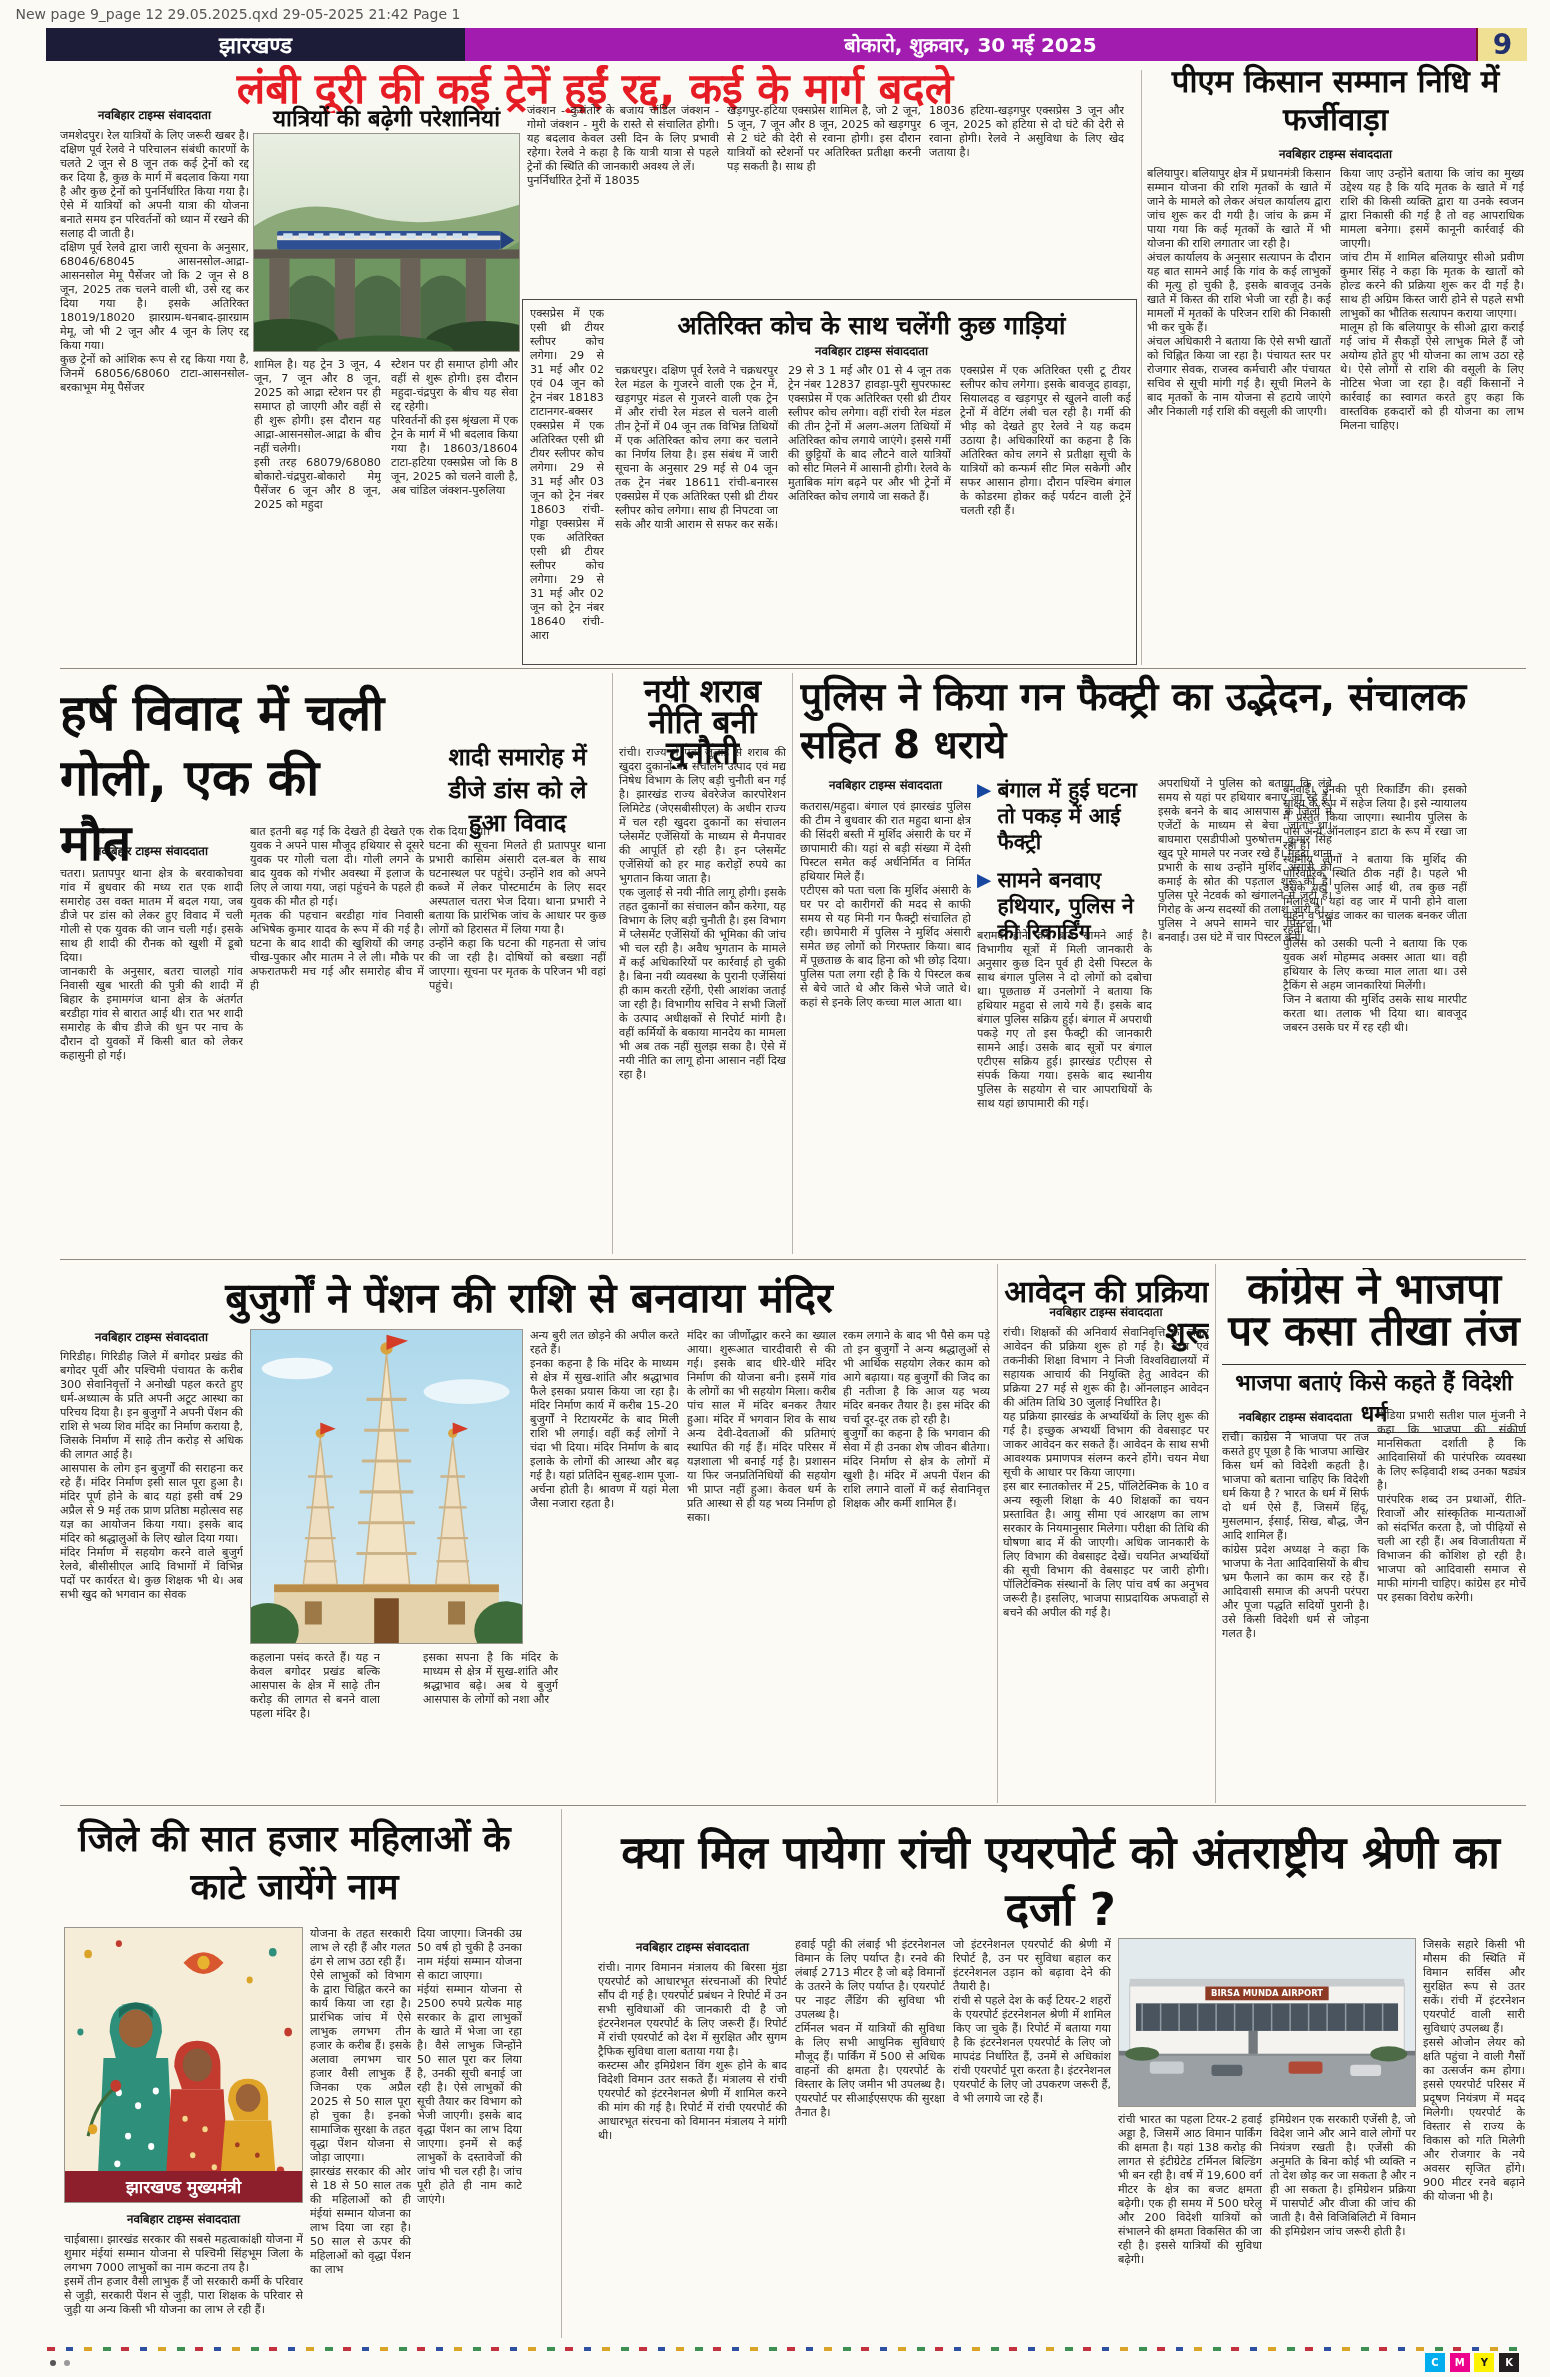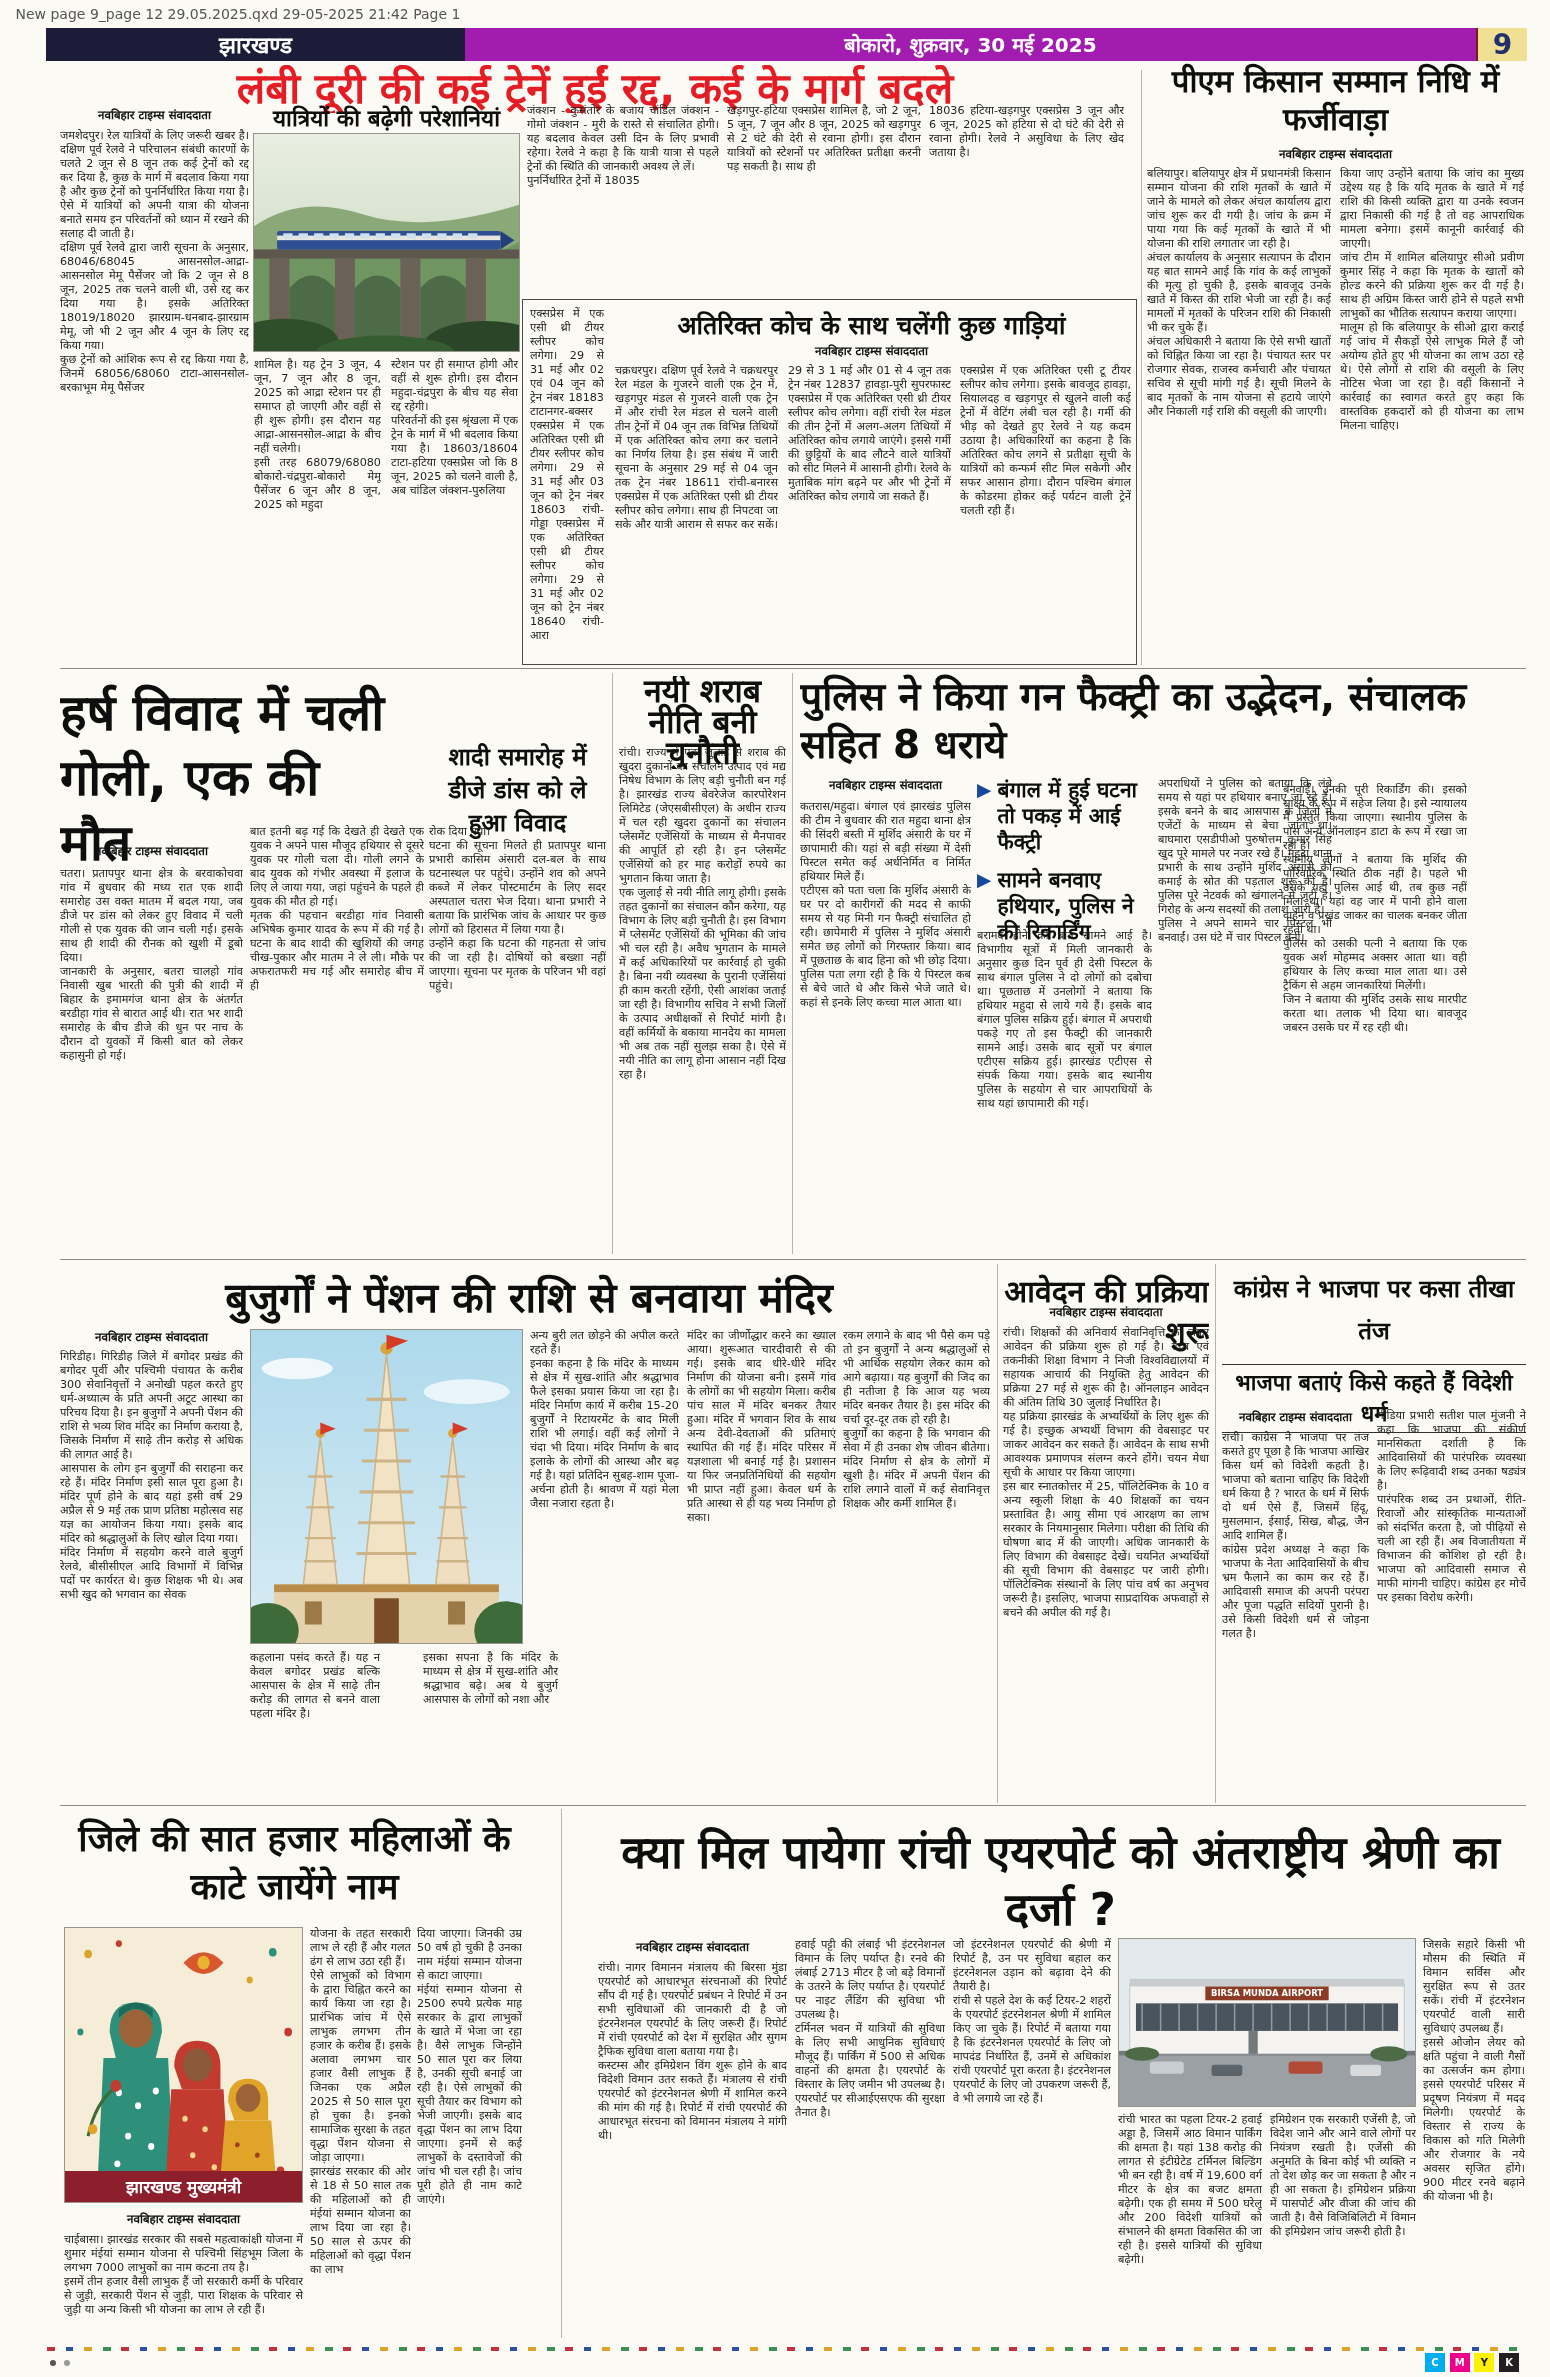--- a/index.html
+++ b/index.html
@@ -210,21 +210,21 @@
 बुजुर्गों का कहना है कि भगवान की सेवा में ही उनका शेष जीवन बीतेगा। मंदिर निर्माण से क्षेत्र के लोगों में खुशी है। मंदिर में अपनी पेंशन की राशि लगाने वालों में कई सेवानिवृत्त शिक्षक और कर्मी शामिल हैं।</div>
 
 <div class="vrule" style="left:997px;top:1264px;height:539px;"></div>
 <div class="hl" style="left:1003px;top:1270px;width:206px;font-size:30px;text-align:right;">आवेदन की प्रक्रिया शुरू</div>
 <div class="byline" style="left:1003px;top:1304px;width:206px;">नवबिहार टाइम्स संवाददाता</div>
 <div class="col" style="left:1003px;top:1326px;width:206px;height:477px;">रांची। शिक्षकों की अनिवार्य सेवानिवृत्ति को लेकर आवेदन की प्रक्रिया शुरू हो गई है। उच्च एवं तकनीकी शिक्षा विभाग ने निजी विश्वविद्यालयों में सहायक आचार्य की नियुक्ति हेतु आवेदन की प्रक्रिया 27 मई से शुरू की है। ऑनलाइन आवेदन की अंतिम तिथि 30 जुलाई निर्धारित है।
 यह प्रक्रिया झारखंड के अभ्यर्थियों के लिए शुरू की गई है। इच्छुक अभ्यर्थी विभाग की वेबसाइट पर जाकर आवेदन कर सकते हैं। आवेदन के साथ सभी आवश्यक प्रमाणपत्र संलग्न करने होंगे। चयन मेधा सूची के आधार पर किया जाएगा।
 इस बार स्नातकोत्तर में 25, पॉलिटेक्निक के 10 व अन्य स्कूली शिक्षा के 40 शिक्षकों का चयन प्रस्तावित है। आयु सीमा एवं आरक्षण का लाभ सरकार के नियमानुसार मिलेगा। परीक्षा की तिथि की घोषणा बाद में की जाएगी। अधिक जानकारी के लिए विभाग की वेबसाइट देखें। चयनित अभ्यर्थियों की सूची विभाग की वेबसाइट पर जारी होगी। पॉलिटेक्निक संस्थानों के लिए पांच वर्ष का अनुभव जरूरी है। इसलिए, भाजपा साप्रदायिक अफवाहों से बचने की अपील की गई है।</div>
 <div class="vrule" style="left:1215px;top:1264px;height:539px;"></div>
 
-<div class="hl" style="left:1222px;top:1268px;width:304px;font-size:24px;line-height:42px;text-align:center;">कांग्रेस ने भाजपा पर कसा तीखा तंज</div>
+<div class="hl" style="left:1222px;top:1268px;width:304px;font-size:42px;line-height:42px;text-align:center;">कांग्रेस ने भाजपा पर कसा तीखा तंज</div>
 <div class="hl" style="left:1222px;top:1364px;width:304px;font-size:22px;line-height:31px;text-align:center;border-top:1.6px solid #333;border-bottom:1.6px solid #333;padding:2.3px 0;">भाजपा बताएं किसे कहते हैं विदेशी धर्म</div>
 <div class="byline" style="left:1222px;top:1409px;width:147px;">नवबिहार टाइम्स संवाददाता</div>
 <div class="col" style="left:1222px;top:1431px;width:147px;height:371px;">रांची। कांग्रेस ने भाजपा पर तंज कसते हुए पूछा है कि भाजपा आखिर किस धर्म को विदेशी कहती है। भाजपा को बताना चाहिए कि विदेशी धर्म किया है ? भारत के धर्म में सिर्फ दो धर्म ऐसे हैं, जिसमें हिंदू, मुसलमान, ईसाई, सिख, बौद्ध, जैन आदि शामिल हैं।
 कांग्रेस प्रदेश अध्यक्ष ने कहा कि भाजपा के नेता आदिवासियों के बीच भ्रम फैलाने का काम कर रहे हैं। आदिवासी समाज की अपनी परंपरा और पूजा पद्धति सदियों पुरानी है। उसे किसी विदेशी धर्म से जोड़ना गलत है।</div>
 <div class="col" style="left:1377px;top:1409px;width:149px;height:393px;">मीडिया प्रभारी सतीश पाल मुंजनी ने कहा कि भाजपा की संकीर्ण मानसिकता दर्शाती है कि आदिवासियों की पारंपरिक व्यवस्था के लिए रूढ़िवादी शब्द उनका षड्यंत्र है।
 पारंपरिक शब्द उन प्रथाओं, रीति-रिवाजों और सांस्कृतिक मान्यताओं को संदर्भित करता है, जो पीढ़ियों से चली आ रही हैं। अब विजातीयता में विभाजन की कोशिश हो रही है। भाजपा को आदिवासी समाज से माफी मांगनी चाहिए। कांग्रेस हर मोर्चे पर इसका विरोध करेगी।</div>
 
 <div class="hrule" style="left:60px;top:1805px;width:1466px;"></div>
 
 <div class="hl" style="left:65px;top:1815px;width:459px;font-size:36px;line-height:48px;text-align:center;">जिले की सात हजार महिलाओं के काटे जायेंगे नाम</div>

